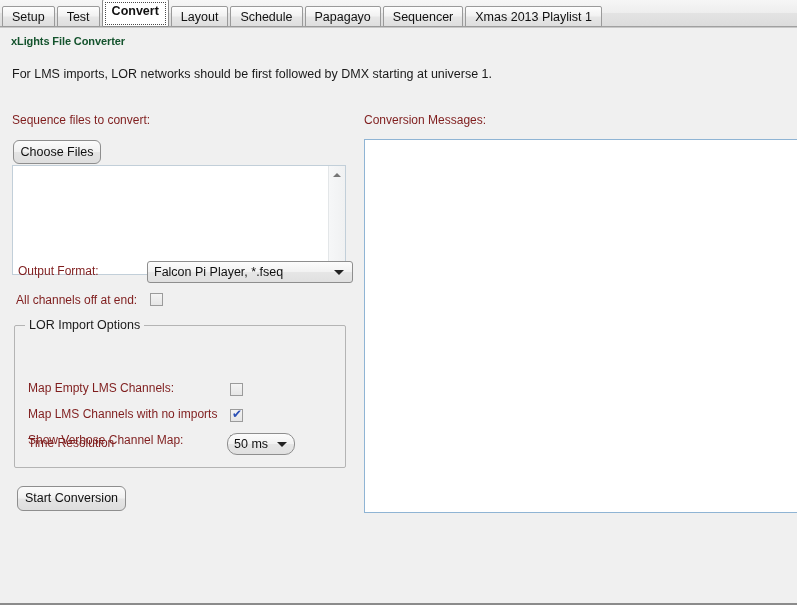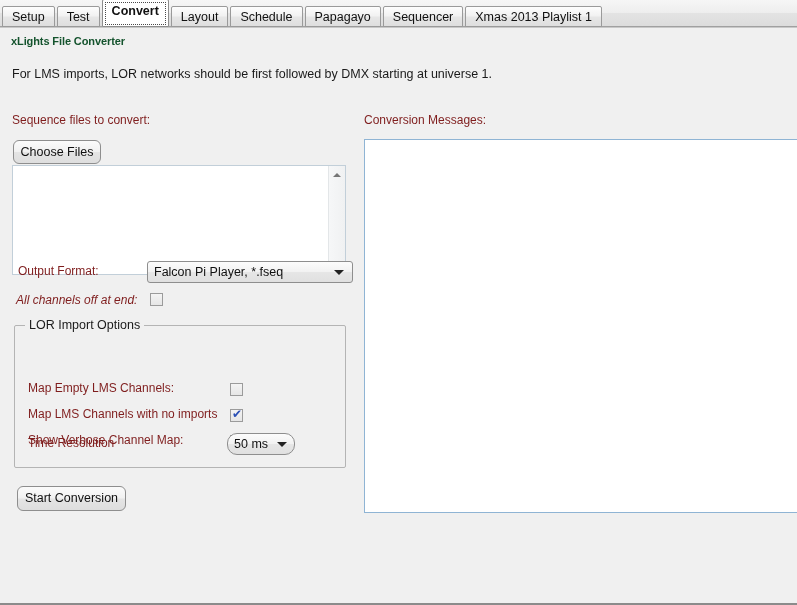--- a/index.html
+++ b/index.html
@@ -225,21 +225,21 @@
     left: 227px;
     top: 405px;
     width: 68px;
     height: 22px;
     line-height: 20px;
     border-radius: 10px;
   }
   #time-resolution-combo .combo-arrow { right: 7px; }
 
   #output-format-label { left: 18px; top: 236px; }
-  #all-channels-label  { left: 16px; top: 265px; font-style: italic; }
+  #all-channels-label  { left: 16px; top: 265px; }
 
   
   .cbox {
     position: absolute;
     width: 13px;
     height: 13px;
     box-sizing: border-box;
     border: 1px solid #9b9b9b;
     background: linear-gradient(to bottom, #f4f4f4 0%, #eeeeee 40%, #e6e6e6 100%);
     cursor: default;

